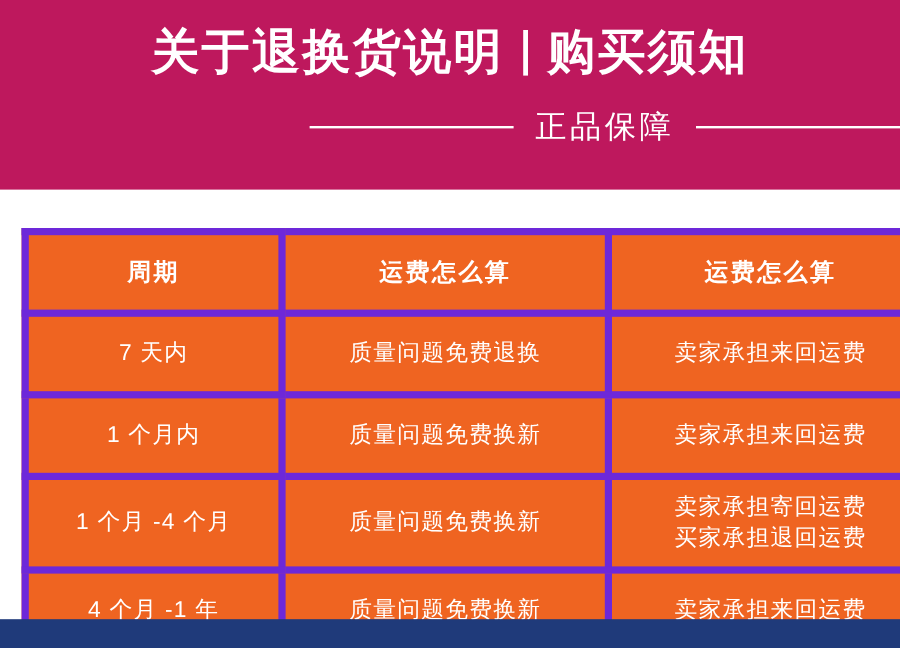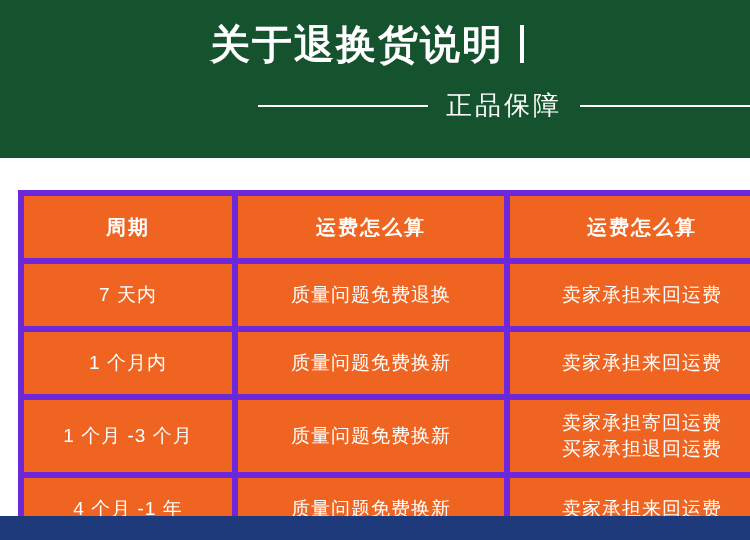--- a/index.html
+++ b/index.html
@@ -17,21 +17,21 @@
     position: relative;
     width: 750px;
     height: 540px;
     background: #ffffff;
   }
   
   .banner {
     position: relative;
     width: 750px;
     height: 158px;
-    background: #14532d;
+    background: #be185d;
     box-sizing: border-box;
     display: flex;
     flex-direction: column;
     align-items: center;
     justify-content: flex-start;
     padding-top: 22px;
   }
   .banner-title {
     color: #ffffff;
     font-size: 40px;
@@ -114,20 +114,21 @@
 </style>
 </head>
 <body>
 
 <div class="page">
 
   <div class="banner">
     <div class="banner-title">
       <span>关于退换货说明</span>
       <span class="sep"></span>
+      <span>购买须知</span>
     </div>
     <div class="subtitle-row">
       <span class="rule"></span>
       <span class="banner-subtitle">正品保障</span>
       <span class="rule"></span>
     </div>
   </div>
 
   <div class="table-wrap">
     <table class="info">
@@ -145,21 +146,21 @@
           </td>
         </tr>
         <tr>
           <td class="col1">1 个月内</td>
           <td class="col2">质量问题免费换新</td>
           <td class="col3">
             <span class="cell-line">卖家承担来回运费</span>
           </td>
         </tr>
         <tr class="tall">
-          <td class="col1">1 个月 -3 个月</td>
+          <td class="col1">1 个月 -4 个月</td>
           <td class="col2">质量问题免费换新</td>
           <td class="col3">
             <span class="cell-line">卖家承担寄回运费</span>
             <span class="cell-line">买家承担退回运费</span>
           </td>
         </tr>
         <tr>
           <td class="col1">4 个月 -1 年</td>
           <td class="col2">质量问题免费换新</td>
           <td class="col3">

